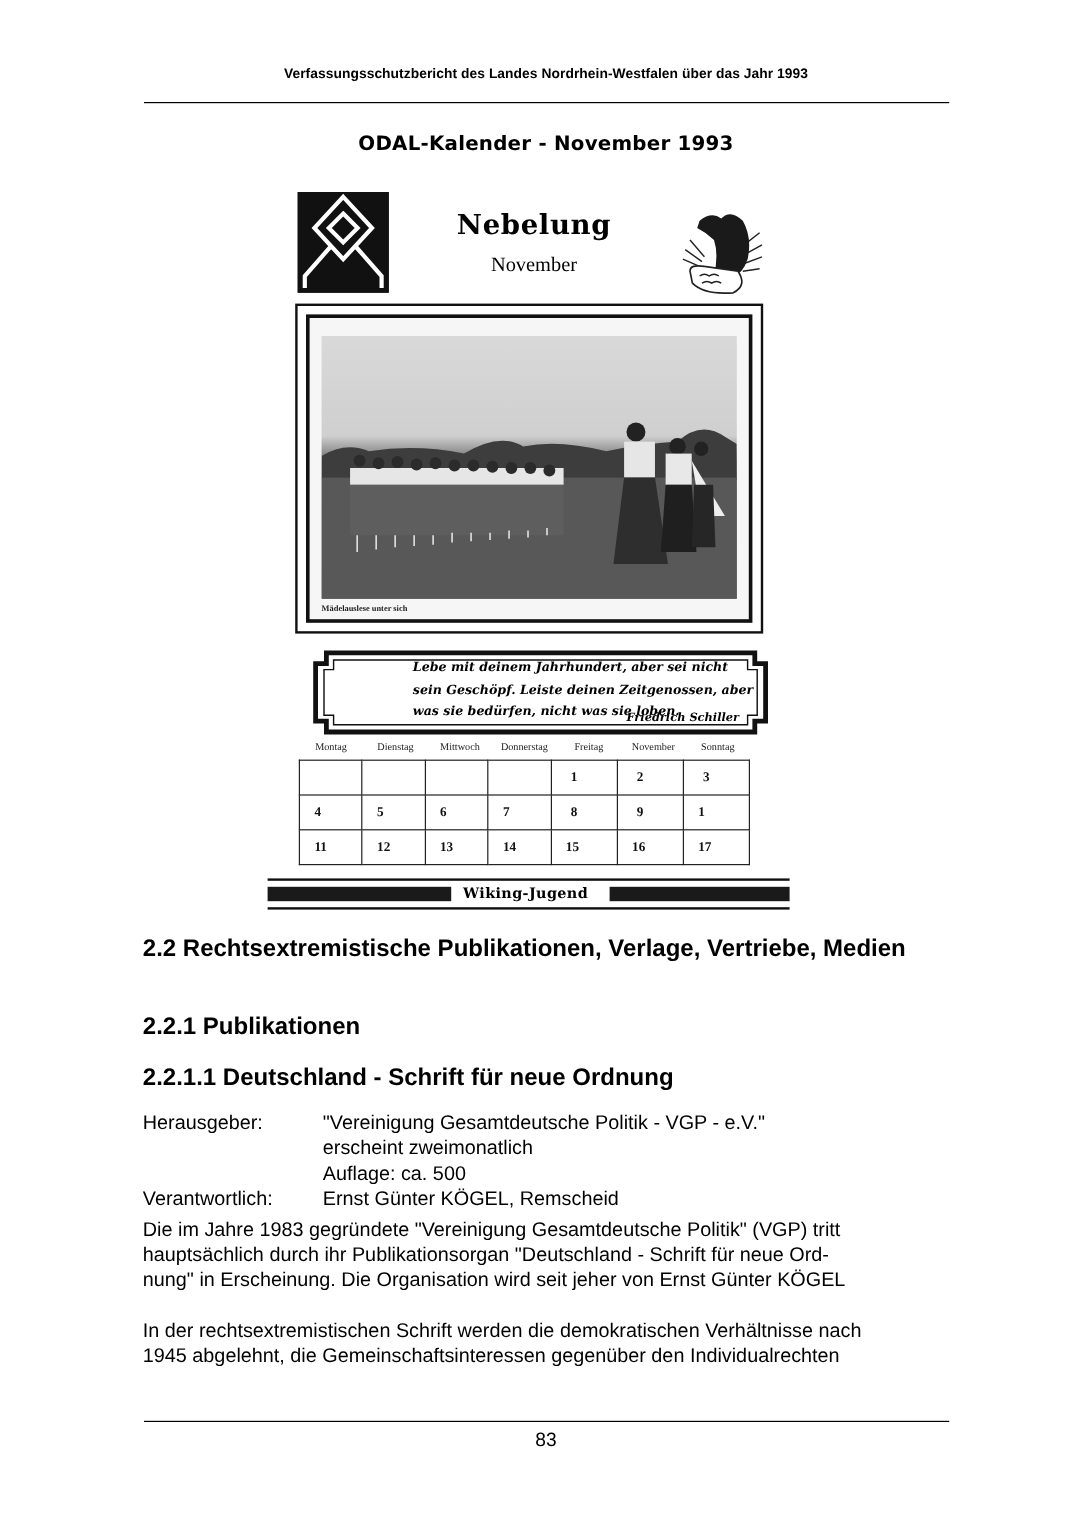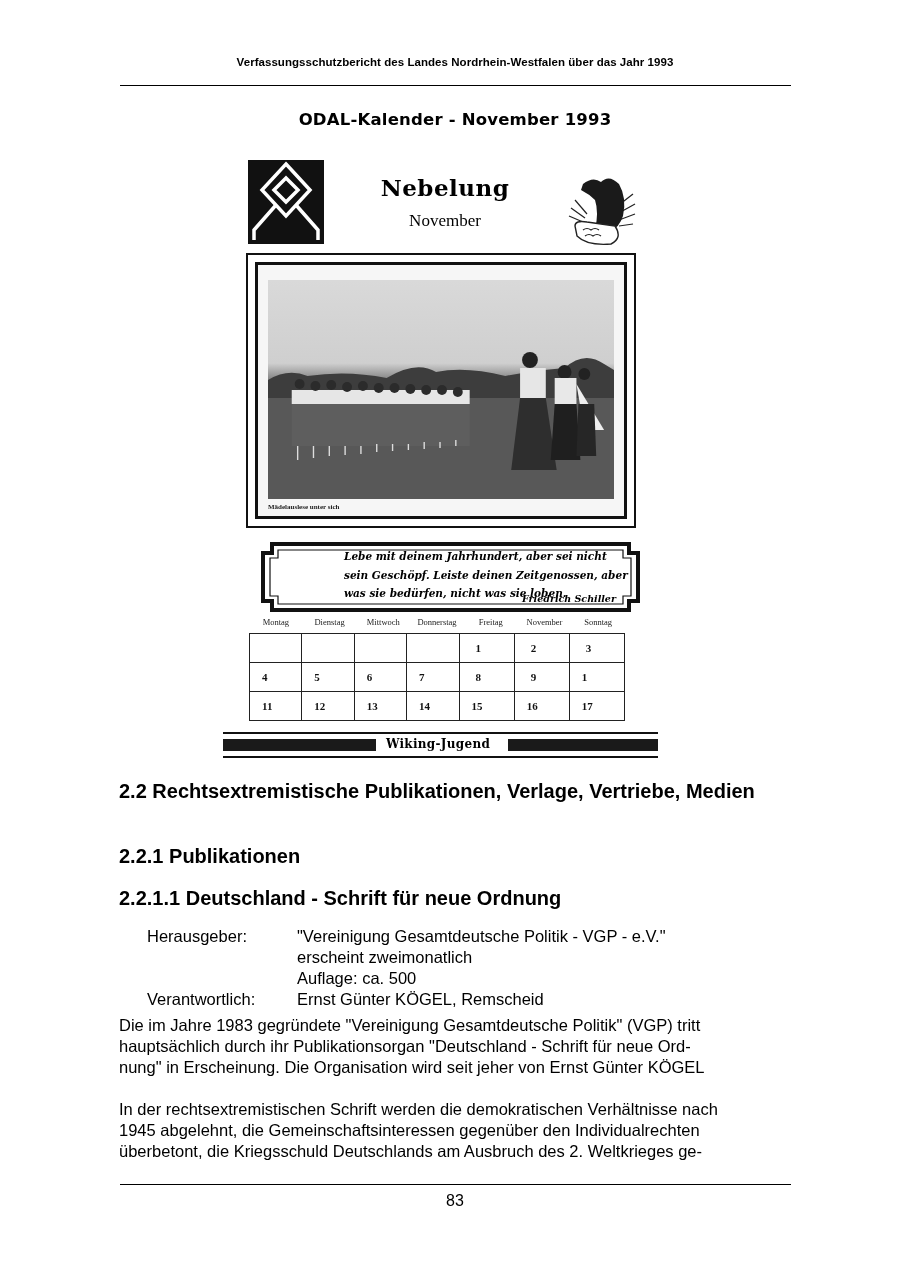--- a/index.html
+++ b/index.html
@@ -58,21 +58,21 @@
   .banner .bar.right { right: 0; width: 150px; }
   .banner .label { position: absolute; left: 153px; width: 124px; top: 5px; text-align: center;
          font-family: "DejaVu Serif", serif; font-weight: bold; font-size: 12px; letter-spacing: 0.3px; }
 
   
   .h2 { position: absolute; left: 119px; width: 660px; top: 779px; font-size: 20px; font-weight: bold; line-height: 25px; }
   .h3 { position: absolute; left: 119px; top: 845px; font-size: 20px; font-weight: bold; }
   .h4 { position: absolute; left: 119px; top: 887px; font-size: 20px; font-weight: bold; }
   .meta { position: absolute; left: 119px; top: 926px; font-size: 16.5px; line-height: 21px; }
   .meta .row { display: flex; }
-  .meta .k { width: 150px; margin-left: 28px; }
+  .meta .k { width: 150px; }
   .para { position: absolute; left: 119px; width: 680px; font-size: 16.5px; line-height: 21px; }
   .para1 { top: 1015px; }
   .para2 { top: 1099px; }
   .page-number { position: absolute; left: 120px; width: 670px; top: 1192px; text-align: center; font-size: 16px; }
 </style>
 </head>
 <body>
 
 <div class="running-header">Verfassungsschutzbericht des Landes Nordrhein-Westfalen über das Jahr 1993</div>
 <div class="rule top"></div>
@@ -252,17 +252,16 @@
 
 <div class="para para1">
   <div>Die im Jahre 1983 gegründete "Vereinigung Gesamtdeutsche Politik" (VGP) tritt</div>
   <div>hauptsächlich durch ihr Publikationsorgan "Deutschland - Schrift für neue Ord-</div>
   <div>nung" in Erscheinung. Die Organisation wird seit jeher von Ernst Günter KÖGEL</div>
 </div>
 
 <div class="para para2">
   <div>In der rechtsextremistischen Schrift werden die demokratischen Verhältnisse nach</div>
   <div>1945 abgelehnt, die Gemeinschaftsinteressen gegenüber den Individualrechten</div>
-  <div>überbetont, die Kriegsschuld Deutschlands am Ausbruch des 2. Weltkrieges ge-</div>
 </div>
 
 <div class="rule bottom"></div>
 <div class="page-number">83</div>
 
 </body></html>

